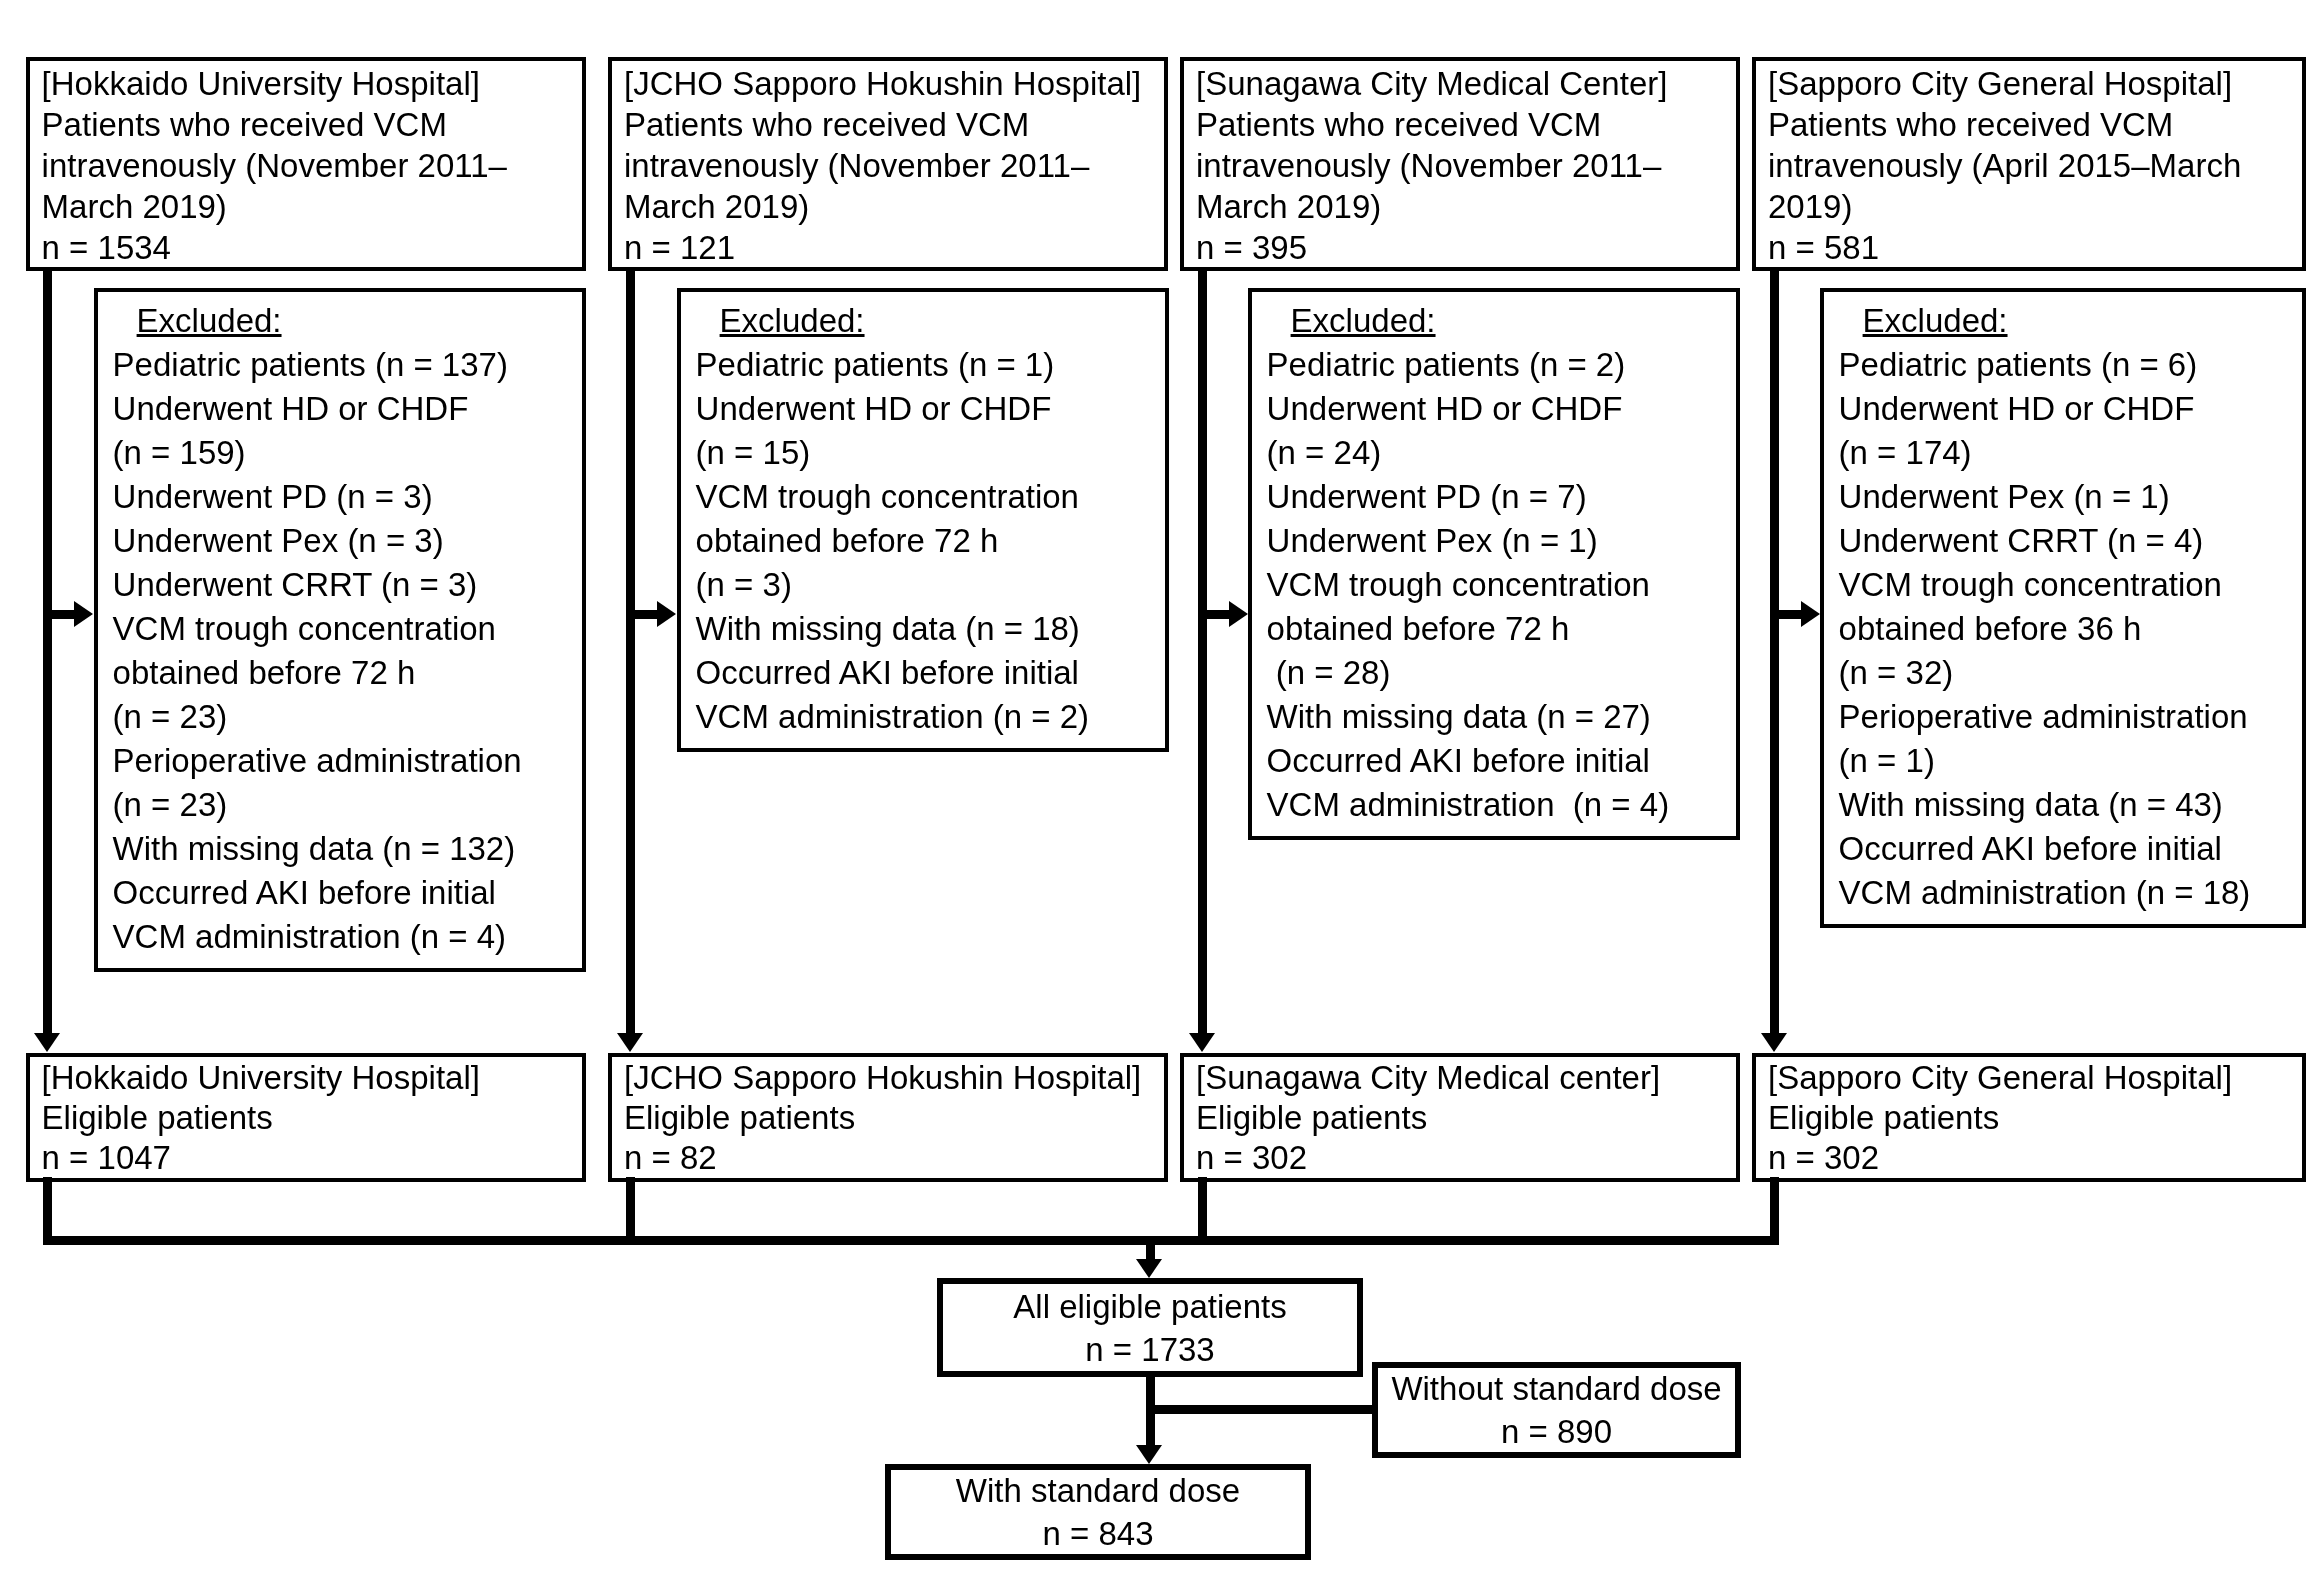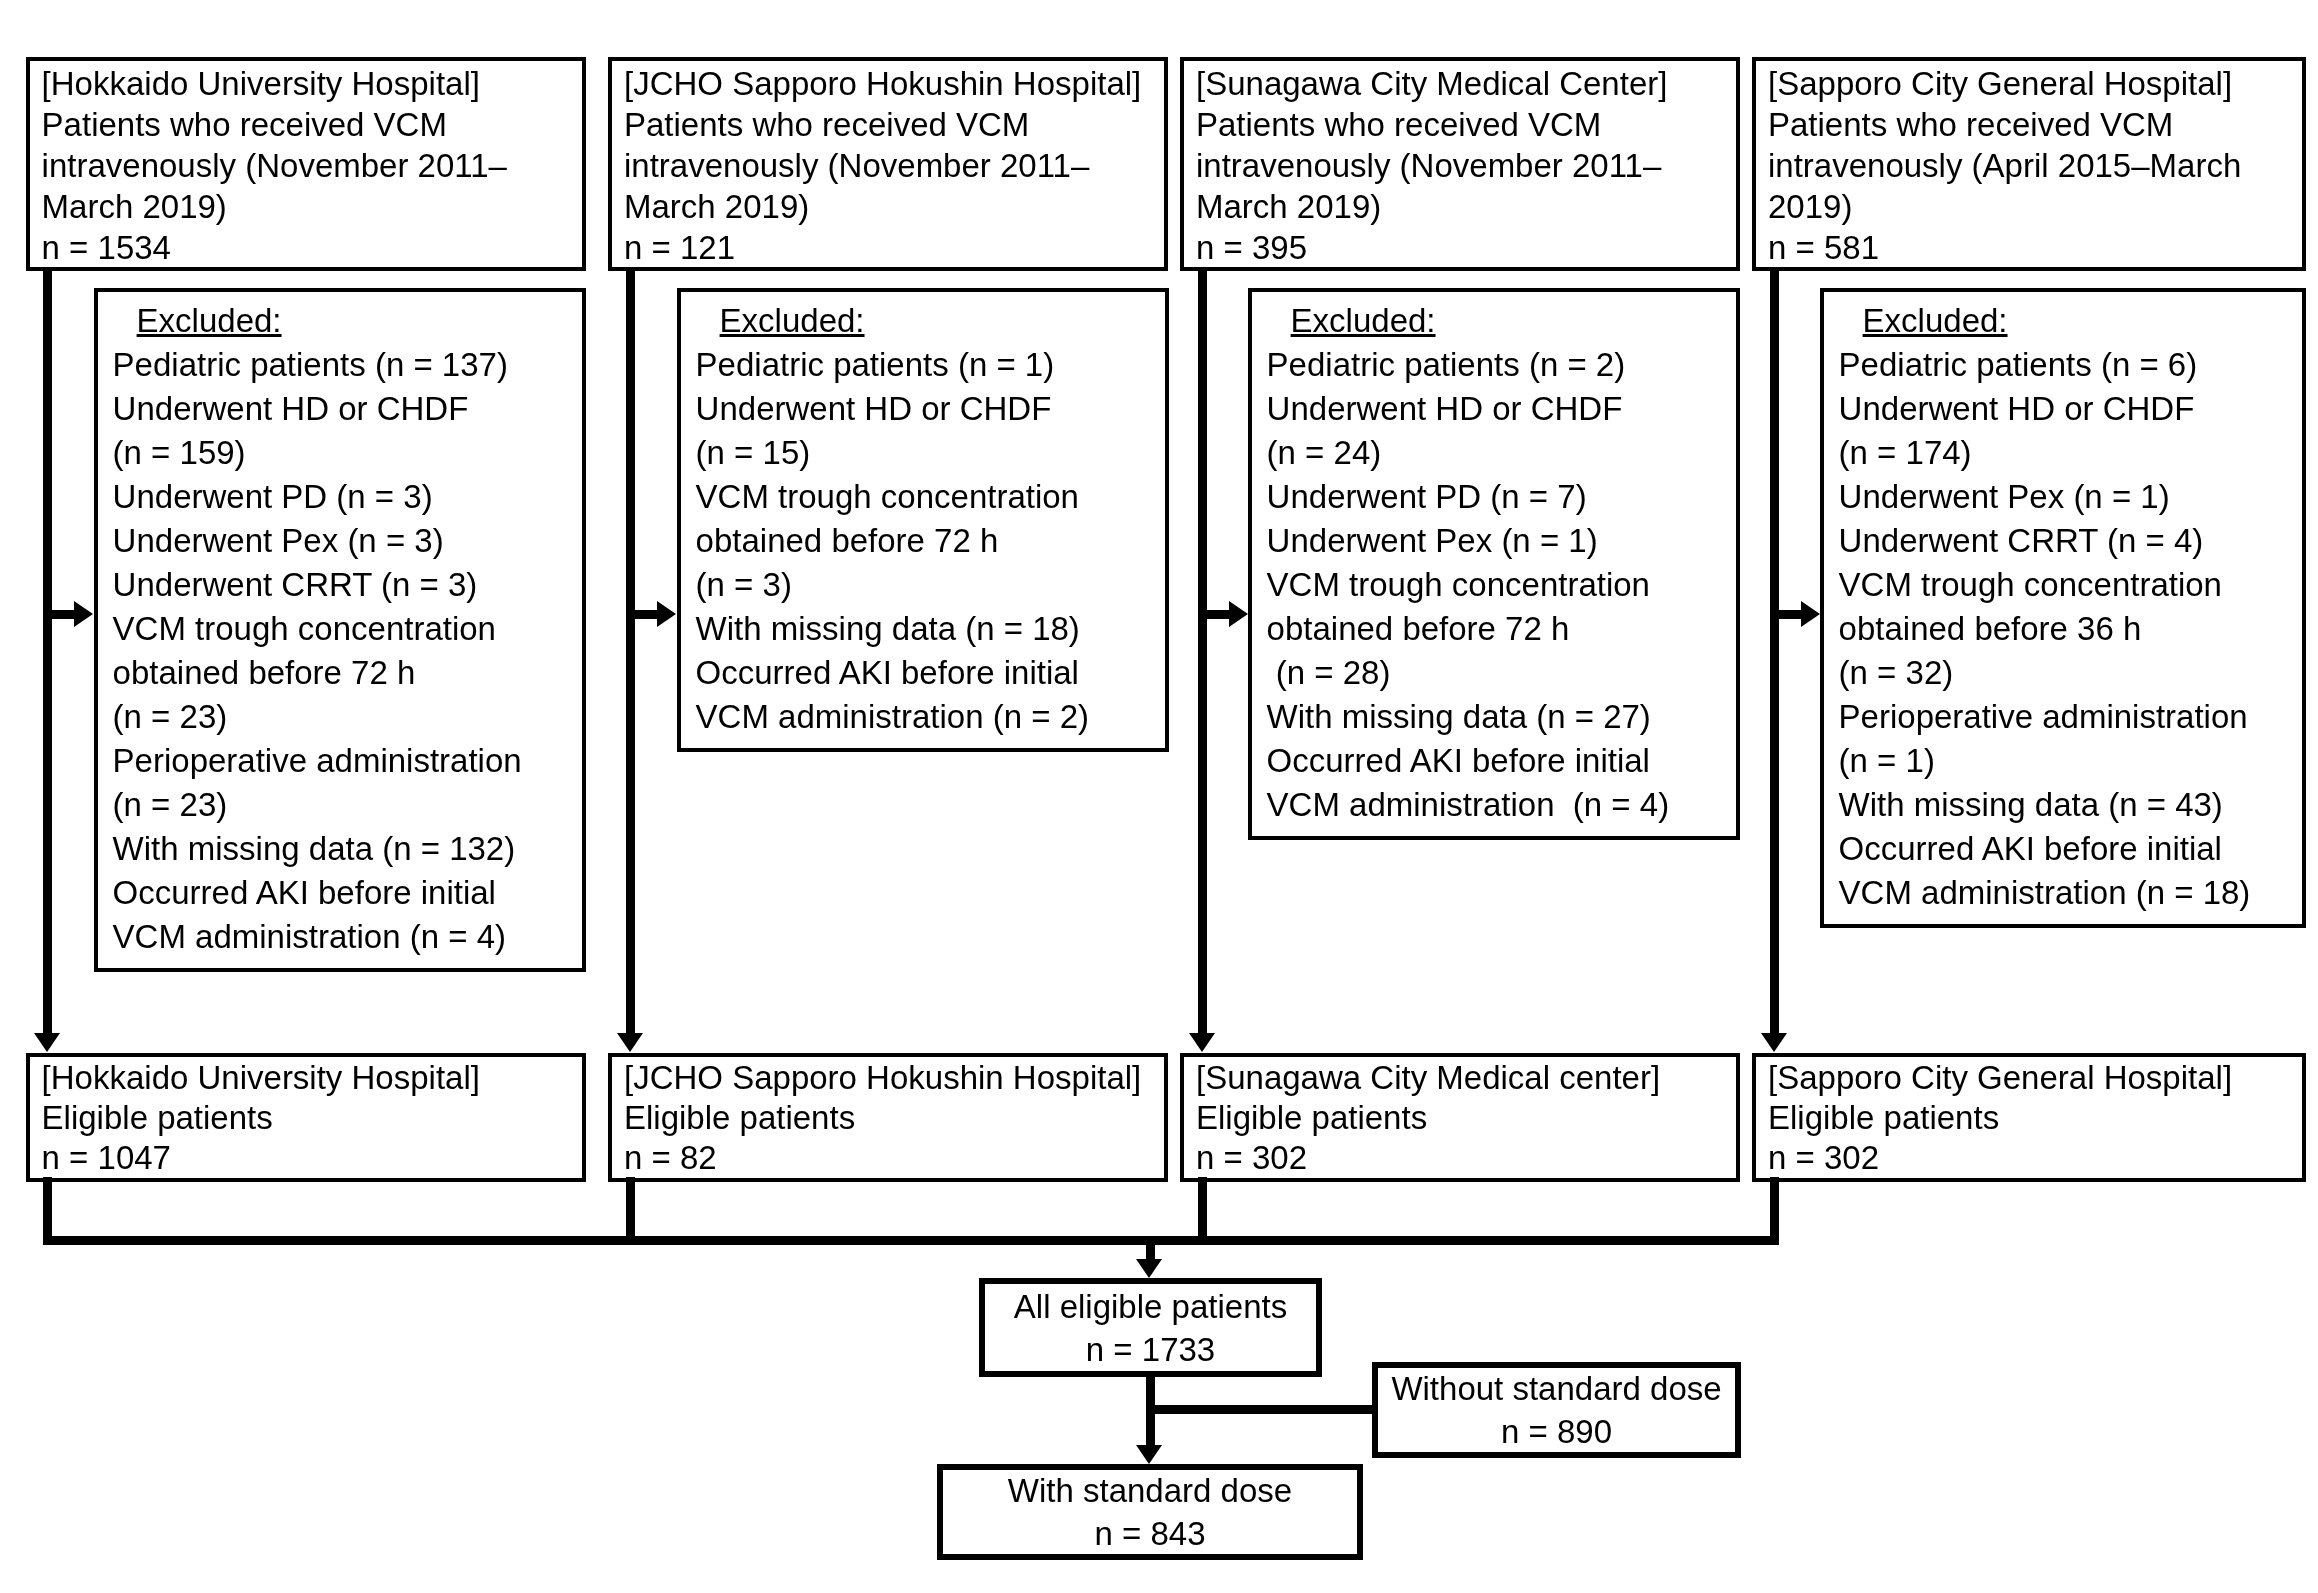--- a/index.html
+++ b/index.html
@@ -153,28 +153,28 @@
   <div class="ad" style="left:1761px;top:1033px"></div>
   <div class="box eligbox" style="left:1752px;top:1053px;width:554px;height:129px">[Sapporo City General Hospital]
 Eligible patients
 n = 302</div>
   <div class="vl" style="left:1770px;top:1177px;height:68px"></div>
 
   <div class="hl" style="left:43px;top:1236px;width:1735px"></div>
   <div class="vl" style="left:1146px;top:1245px;height:14px"></div>
   <div class="ad" style="left:1136px;top:1259px"></div>
 
-  <div class="box bottombox" style="left:979px;top:1278px;width:343px;height:99px">All eligible patients
+  <div class="box bottombox" style="left:937px;top:1278px;width:426px;height:99px">All eligible patients
 n = 1733</div>
 
   <div class="vl" style="left:1146px;top:1373px;height:72px"></div>
   <div class="hl" style="left:1146px;top:1405px;width:285px"></div>
   <div class="ar" style="left:1431px;top:1396px"></div>
   <div class="ad" style="left:1136px;top:1445px"></div>
 
   <div class="box bottombox" style="left:1372px;top:1362px;width:369px;height:96px">Without standard dose
 n = 890</div>
 
-  <div class="box bottombox" style="left:937px;top:1464px;width:426px;height:96px">With standard dose
+  <div class="box bottombox" style="left:885px;top:1464px;width:426px;height:96px">With standard dose
 n = 843</div>
 
 </div>
 
 
 </body></html>

